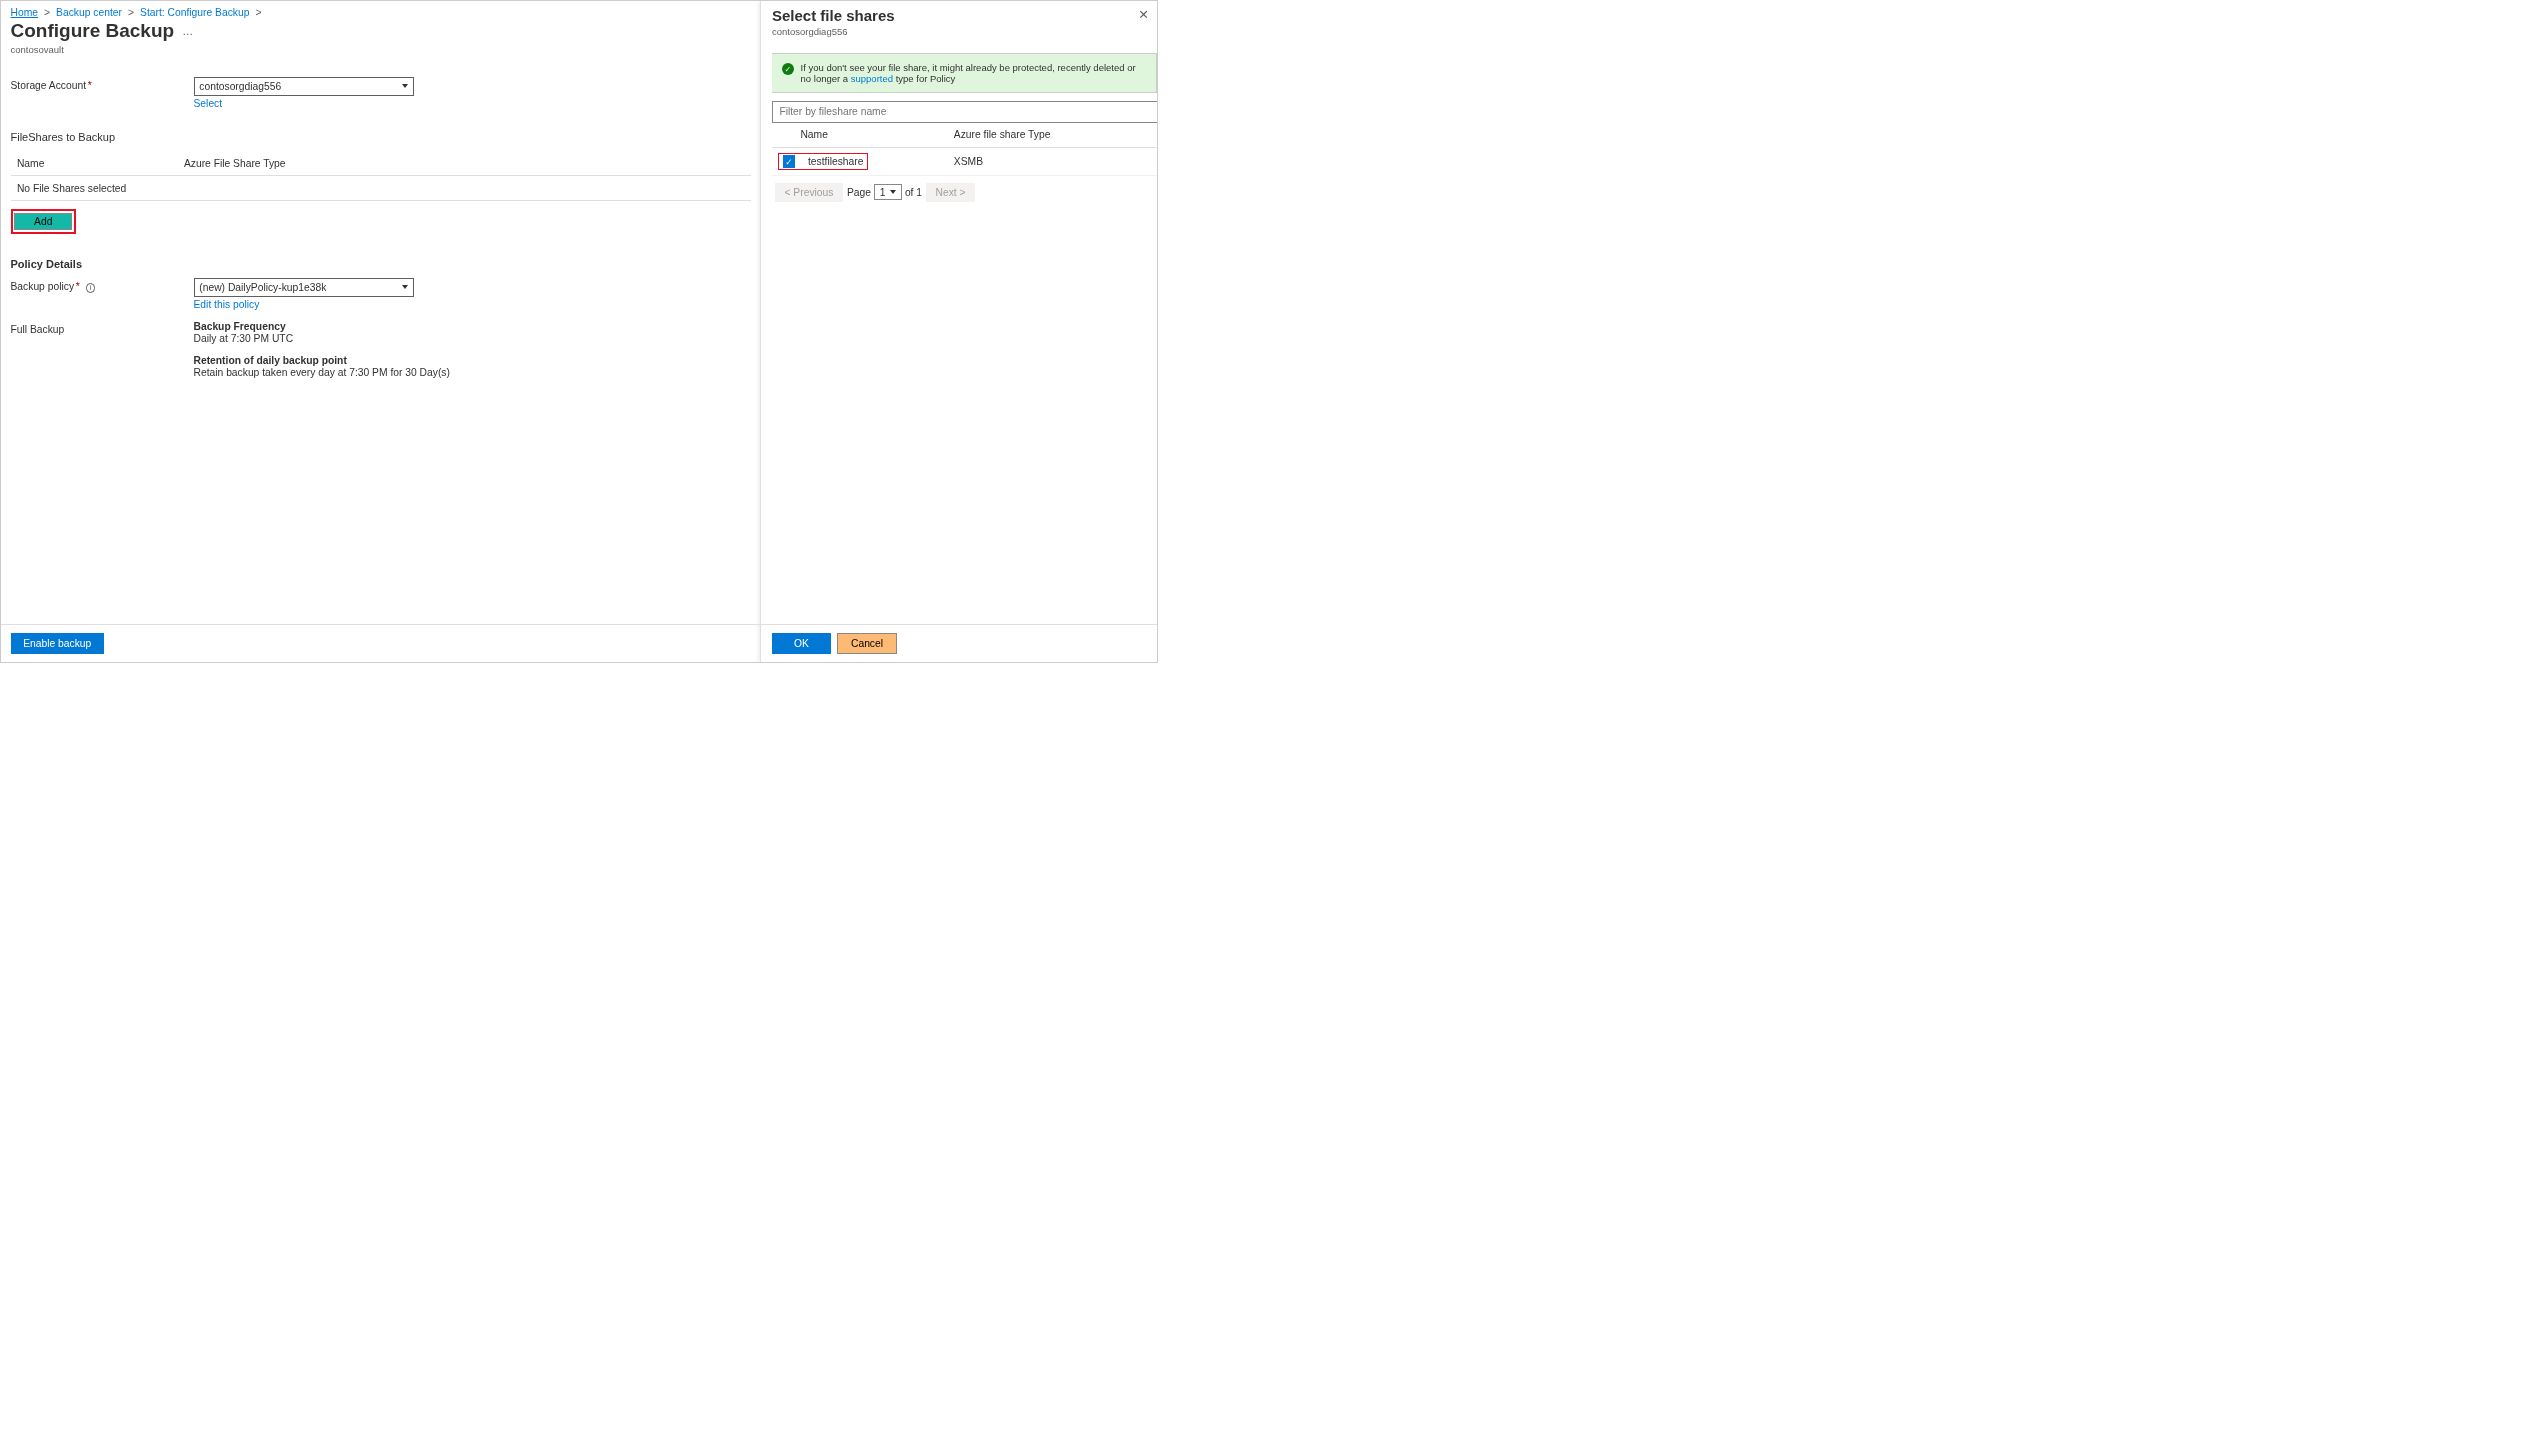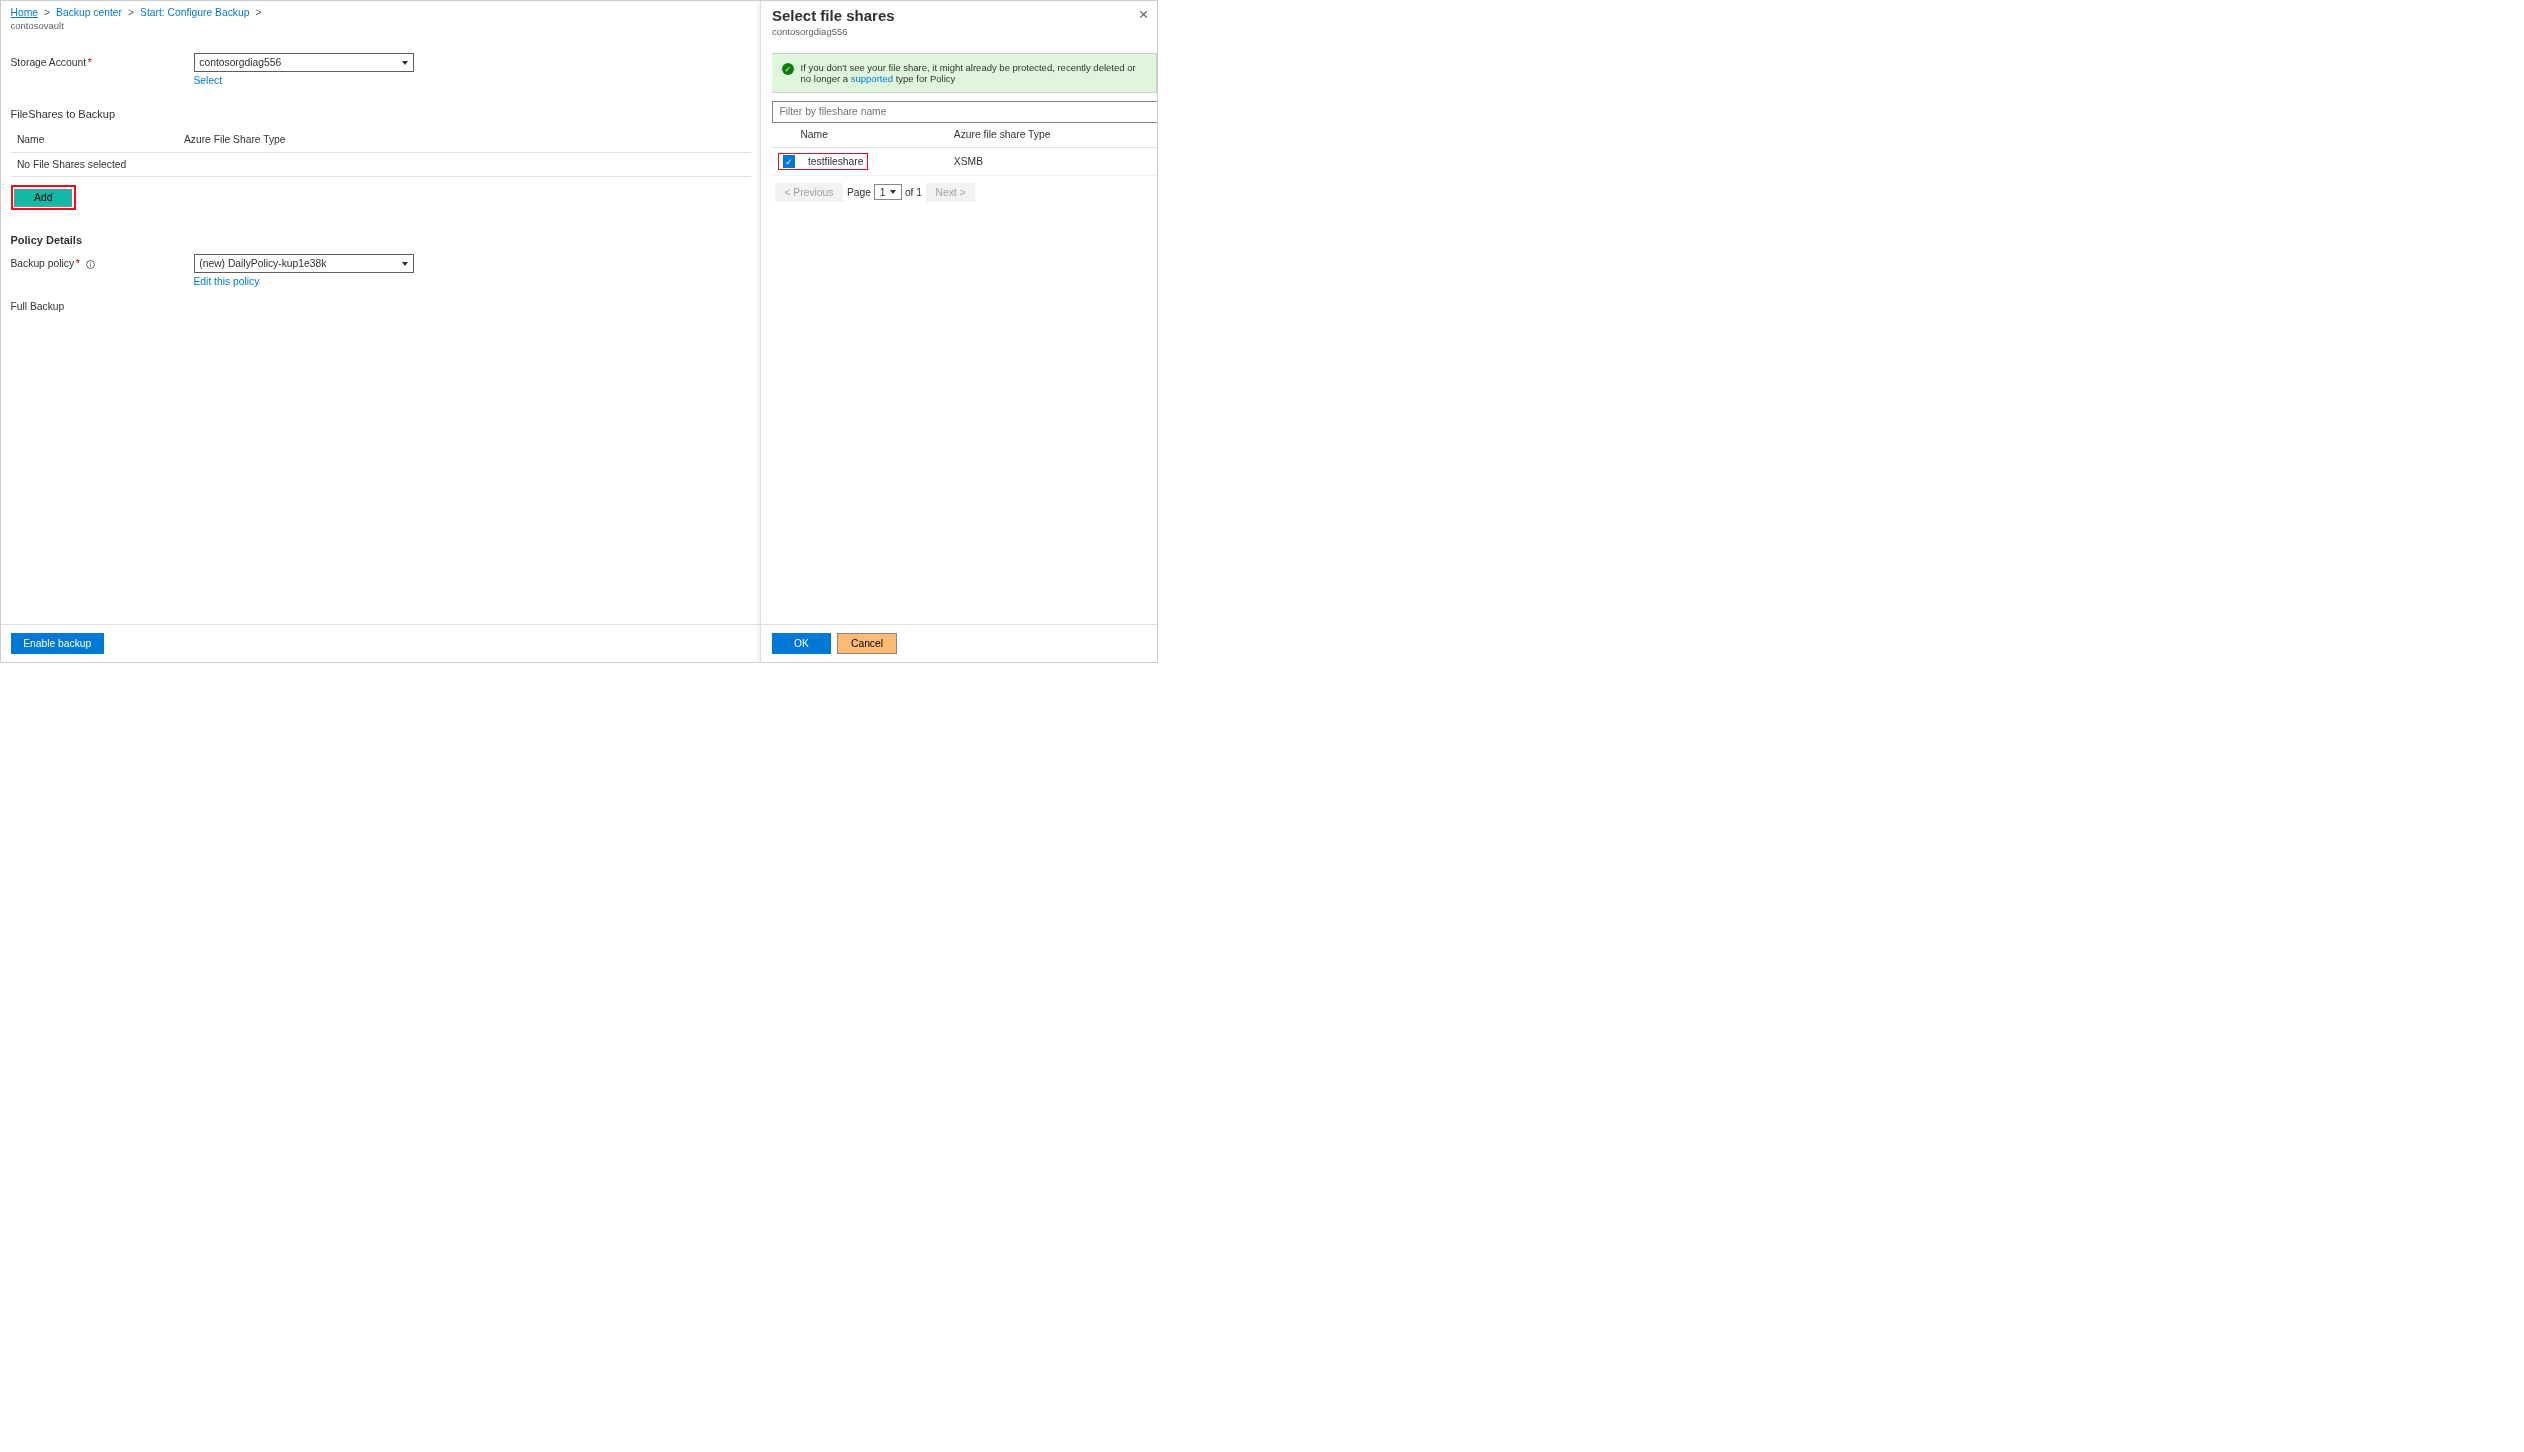--- a/index.html
+++ b/index.html
@@ -154,20 +154,24 @@
   <div class="main-content">
     <div class="breadcrumb">
       <a href="#" class="home">Home</a>
       <span class="sep">&gt;</span>
       <a href="#">Backup center</a>
       <span class="sep">&gt;</span>
       <a href="#">Start: Configure Backup</a>
       <span class="sep">&gt;</span>
     </div>
 
+    <div class="page-title-row">
+      <h1 class="page-title">Configure Backup</h1>
+      <span class="title-more">…</span>
+    </div>
     <div class="subtitle">contosovault</div>
 
     <div class="form-row">
       <div class="form-label">
         <span>Storage Account</span><span class="req">*</span>
       </div>
       <div class="form-control">
         <div class="select-box">
           <span>contosorgdiag556</span>
           <span class="chevron-down"></span>
@@ -209,20 +213,30 @@
           <div class="select-box">
             <span>(new) DailyPolicy-kup1e38k</span>
             <span class="chevron-down"></span>
           </div>
           <a class="link">Edit this policy</a>
         </div>
       </div>
 
       <div class="form-row" style="margin-top:11px">
         <div class="form-label">Full Backup</div>
+        <div class="form-control">
+          <div class="detail-block">
+            <div class="detail-label">Backup Frequency</div>
+            <div class="detail-value">Daily at 7:30 PM UTC</div>
+          </div>
+          <div class="detail-block">
+            <div class="detail-label">Retention of daily backup point</div>
+            <div class="detail-value">Retain backup taken every day at 7:30 PM for 30 Day(s)</div>
+          </div>
+        </div>
       </div>
     </div>
   </div>
 
   <div class="footer">
     <button class="btn-primary">Enable backup</button>
   </div>
 </div>
 
 <div class="flyout">

